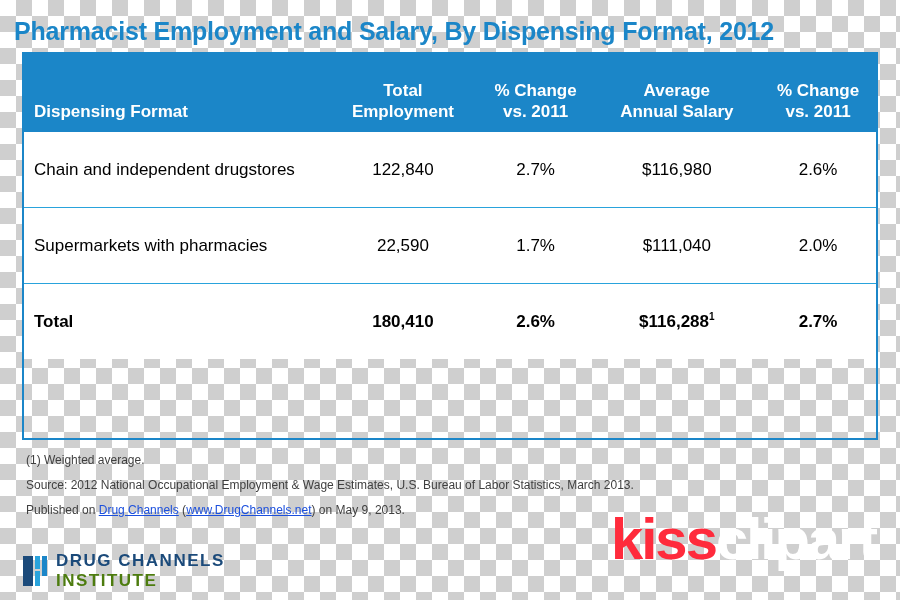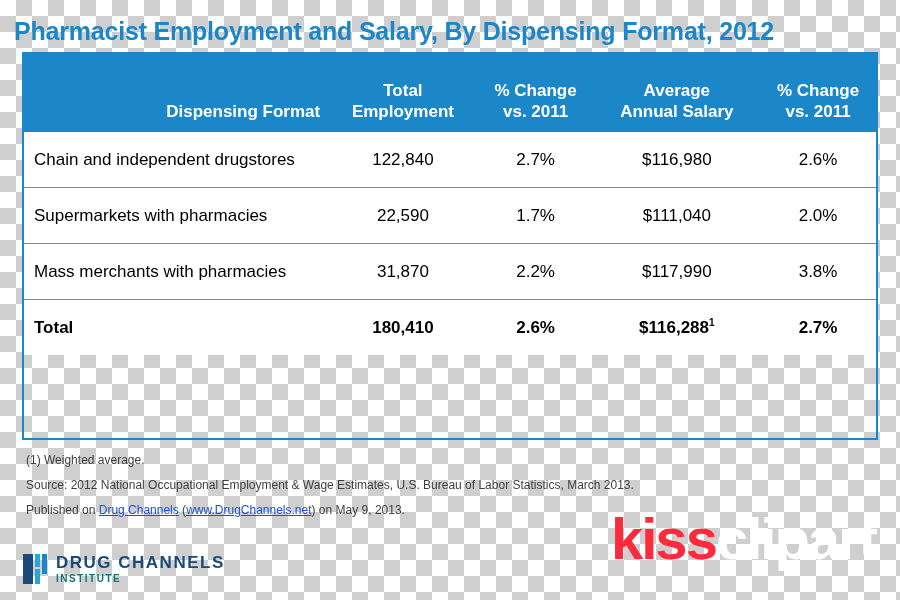--- a/index.html
+++ b/index.html
@@ -59,29 +59,29 @@
     color: #ffffff;
     font-size: 17px;
     font-weight: bold;
     padding: 8px 10px 10px 10px;
     height: 62px;
     vertical-align: bottom;
     text-align: center;
     line-height: 21px;
   }
   table.main thead th.first {
-    text-align: right;
+    text-align: left;
     vertical-align: bottom;
     padding-left: 12px;
   }
   table.main tbody td {
     font-size: 17px;
     color: #000000;
     padding: 0 10px;
-    height: 55px;
+    height: 75px;
     text-align: center;
     border-bottom: 1px solid #29a3dc;
     background: #ffffff;
   }
   table.main tbody td.first {
     text-align: left;
     padding-left: 12px;
   }
   table.main tbody tr.total td {
     font-weight: bold;
@@ -149,22 +149,22 @@
   .logo-text {
     line-height: 1;
   }
   .logo-text .l1 {
     color: #1b4a7a;
     font-size: 17px;
     font-weight: bold;
     letter-spacing: 1.5px;
   }
   .logo-text .l2 {
-    color: #0f766e;
-    font-size: 10px;
+    color: #4d7c0f;
+    font-size: 17px;
     font-weight: bold;
     letter-spacing: 1.5px;
     margin-top: 3px;
   }
 </style>
 </head>
 <body>
 
 <div class="checker"></div>
 
@@ -212,27 +212,20 @@
           <td>$116,980</td>
           <td>2.6%</td>
         </tr>
         <tr>
           <td class="first">Supermarkets with pharmacies</td>
           <td>22,590</td>
           <td>1.7%</td>
           <td>$111,040</td>
           <td>2.0%</td>
         </tr>
-        <tr>
-          <td class="first">Mass merchants with pharmacies</td>
-          <td>31,870</td>
-          <td>2.2%</td>
-          <td>$117,990</td>
-          <td>3.8%</td>
-        </tr>
         <tr class="total">
           <td class="first">Total</td>
           <td>180,410</td>
           <td>2.6%</td>
           <td><span>$116,288</span><sup class="fn">1</sup></td>
           <td>2.7%</td>
         </tr>
       </tbody>
     </table>
   </div>

